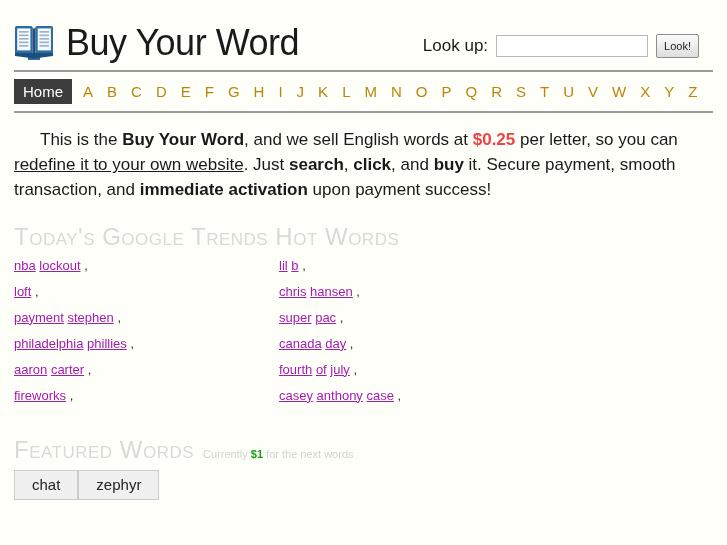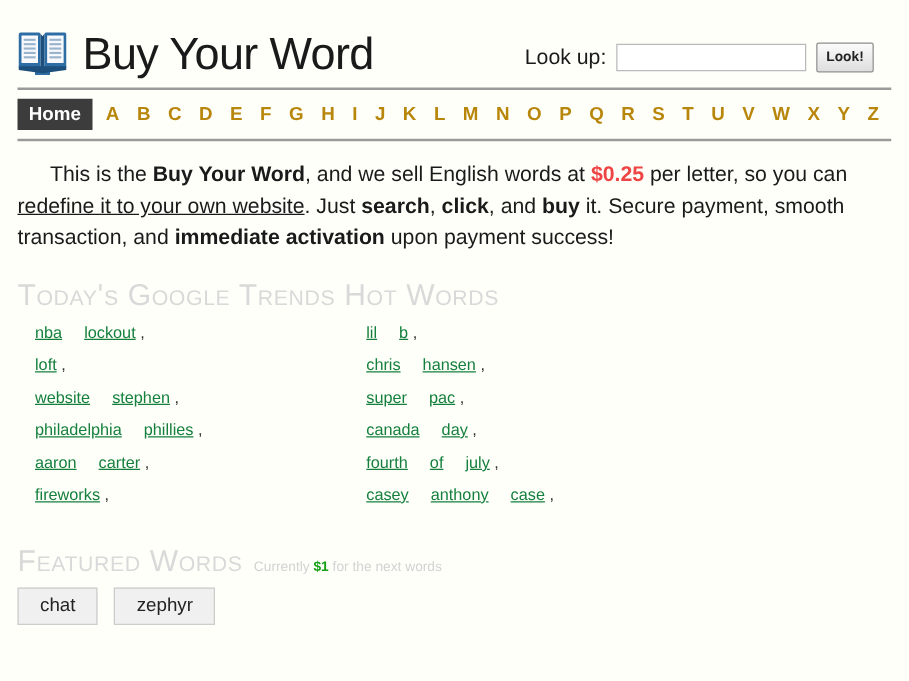--- a/index.html
+++ b/index.html
@@ -68,21 +68,21 @@
     background: #ffffff;
     font-family: "Liberation Sans", sans-serif;
     font-size: 13px;
     padding: 0 4px;
     box-sizing: border-box;
     outline: none;
   }
   .lookup-button {
     font-family: "Liberation Sans", sans-serif;
     font-size: 11px;
-    font-weight: bold;
+    font-weight: normal;
     color: #222;
     height: 24px;
     padding: 0 7px;
     border: 1px solid #8c8c8c;
     border-radius: 2px;
     background: linear-gradient(#fbfbfb, #dedede);
     cursor: pointer;
     white-space: nowrap;
   }
 
@@ -90,21 +90,20 @@
     border: 0;
     border-top: 2px solid #9a9a9a;
     margin: 0 14px;
     height: 0;
   }
 
   
   .nav {
     padding: 7px 14px 6px 14px;
     line-height: 26px;
-    font-weight: bold;
   }
   .nav a {
     color: #b8860b;
     text-decoration: none;
     font-size: 15px;
     padding: 0 7px;
   }
   .nav a.home {
     background: #3c3c3c;
     color: #ffffff;
@@ -162,31 +161,29 @@
     flex: 0 0 auto;
   }
   .trend-item {
     font-size: 13px;
     color: #333;
     line-height: 1;
     margin-bottom: 13px;
     white-space: nowrap;
   }
   .trend-item a {
-    color: #15803d;
+    color: #a21caf;
     text-decoration: underline;
-    margin-left: 14px;
   }
   .comma { color: #333; }
 
   
   .featured-words {
     margin: 7px 14px 0 14px;
     display: flex;
-    gap: 13px;
   }
   .word-button {
     font-family: "Liberation Sans", sans-serif;
     font-size: 15px;
     color: #222;
     background: #f0f0f0;
     border: 1px solid #cccccc;
     padding: 4px 17px;
     cursor: pointer;
     line-height: 1.3;
@@ -241,21 +238,21 @@
   <p class="intro"><span>This is the </span><b>Buy Your Word</b><span>, and we sell English words at </span><span class="price">$0.25</span><span> per letter, so you can </span><a class="redefine" href="#">redefine it to your own website</a><span>. Just </span><b>search</b><span>, </span><b>click</b><span>, and </span><b>buy</b><span> it. Secure payment, smooth transaction, and </span><b>immediate activation</b><span> upon payment success!</span></p>
 
   <div class="section-head">
     <span>Today's Google Trends Hot Words</span>
   </div>
 
   <div class="trends">
     <div class="trend-col" id="trend-left">
         <div class="trend-item"><a href="#">nba</a> <a href="#">lockout</a><span class="comma"> ,</span></div>
         <div class="trend-item"><a href="#">loft</a><span class="comma"> ,</span></div>
-        <div class="trend-item"><a href="#">website</a> <a href="#">stephen</a><span class="comma"> ,</span></div>
+        <div class="trend-item"><a href="#">payment</a> <a href="#">stephen</a><span class="comma"> ,</span></div>
         <div class="trend-item"><a href="#">philadelphia</a> <a href="#">phillies</a><span class="comma"> ,</span></div>
         <div class="trend-item"><a href="#">aaron</a> <a href="#">carter</a><span class="comma"> ,</span></div>
         <div class="trend-item"><a href="#">fireworks</a><span class="comma"> ,</span></div>
       </div>
     <div class="trend-col" id="trend-right">
         <div class="trend-item"><a href="#">lil</a> <a href="#">b</a><span class="comma"> ,</span></div>
         <div class="trend-item"><a href="#">chris</a> <a href="#">hansen</a><span class="comma"> ,</span></div>
         <div class="trend-item"><a href="#">super</a> <a href="#">pac</a><span class="comma"> ,</span></div>
         <div class="trend-item"><a href="#">canada</a> <a href="#">day</a><span class="comma"> ,</span></div>
         <div class="trend-item"><a href="#">fourth</a> <a href="#">of</a> <a href="#">july</a><span class="comma"> ,</span></div>

